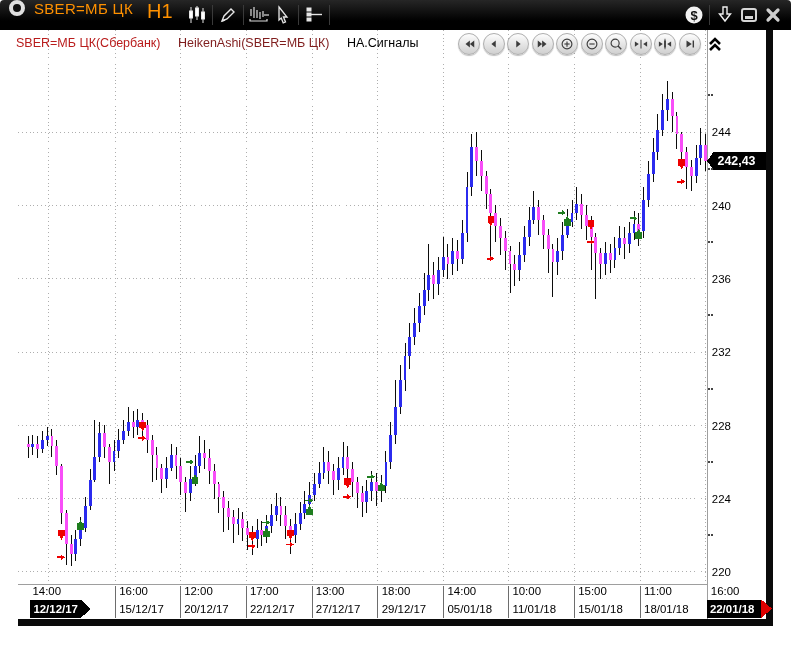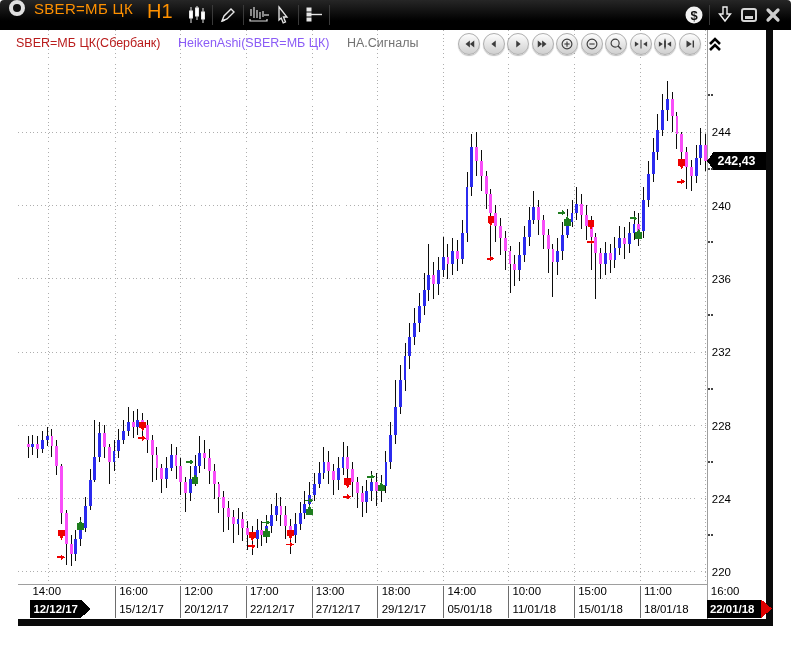--- a/index.html
+++ b/index.html
@@ -21,22 +21,22 @@
   .tb-tf{color:#ff9100;font-size:20px;margin-left:14px;}
   .tb-icons{display:flex;align-items:center;margin-left:12px;}
   .tb-btn{width:24px;height:24px;display:flex;align-items:center;justify-content:center;cursor:default;}
   .tb-sep{width:1px;height:20px;background:#3a3a3a;margin:0 3px;}
   .tb-right{margin-left:auto;display:flex;align-items:center;margin-right:6px;}
   .tb-btn svg{display:block;}
   
   .legend{position:absolute;top:36px;left:16px;font-size:12.5px;white-space:nowrap;z-index:3;}
   .legend span{margin-right:14px;}
   .lg-main{color:#b91c1c;}
-  .lg-heiken{color:#8b5cf6;}
-  .lg-signals{color:#737373;}
+  .lg-heiken{color:#7f1d1d;}
+  .lg-signals{color:#000000;}
   
   .navrow{position:absolute;top:33px;left:458px;display:flex;align-items:center;z-index:3;}
   .nav-btn{
     width:22px;height:22px;border-radius:50%;margin-right:2.5px;
     background:linear-gradient(#fdfdfd,#cfcfcf);
     border:1px solid #aeaeae;box-shadow:0 1px 1px rgba(0,0,0,.25);
     display:flex;align-items:center;justify-content:center;padding:0;cursor:default;
   }
   .nav-btn svg{display:block;}
   .collapse{width:20px;height:22px;display:flex;align-items:center;justify-content:center;background:transparent;border:none;padding:0;margin-left:2px;cursor:default;}

